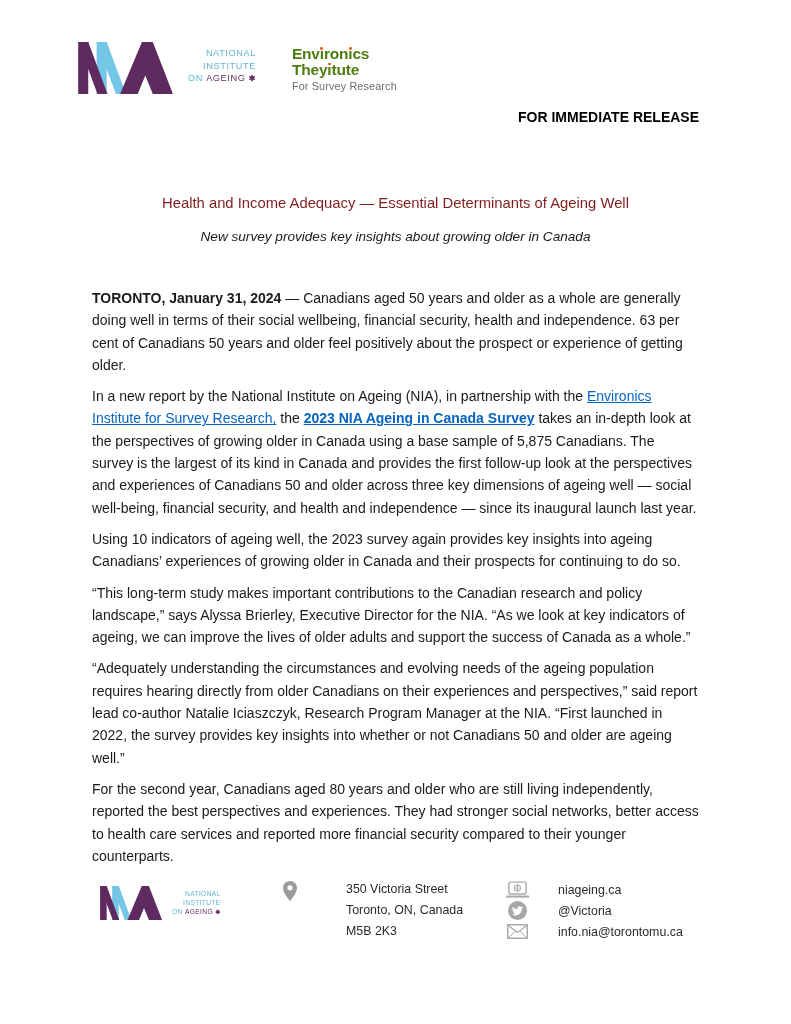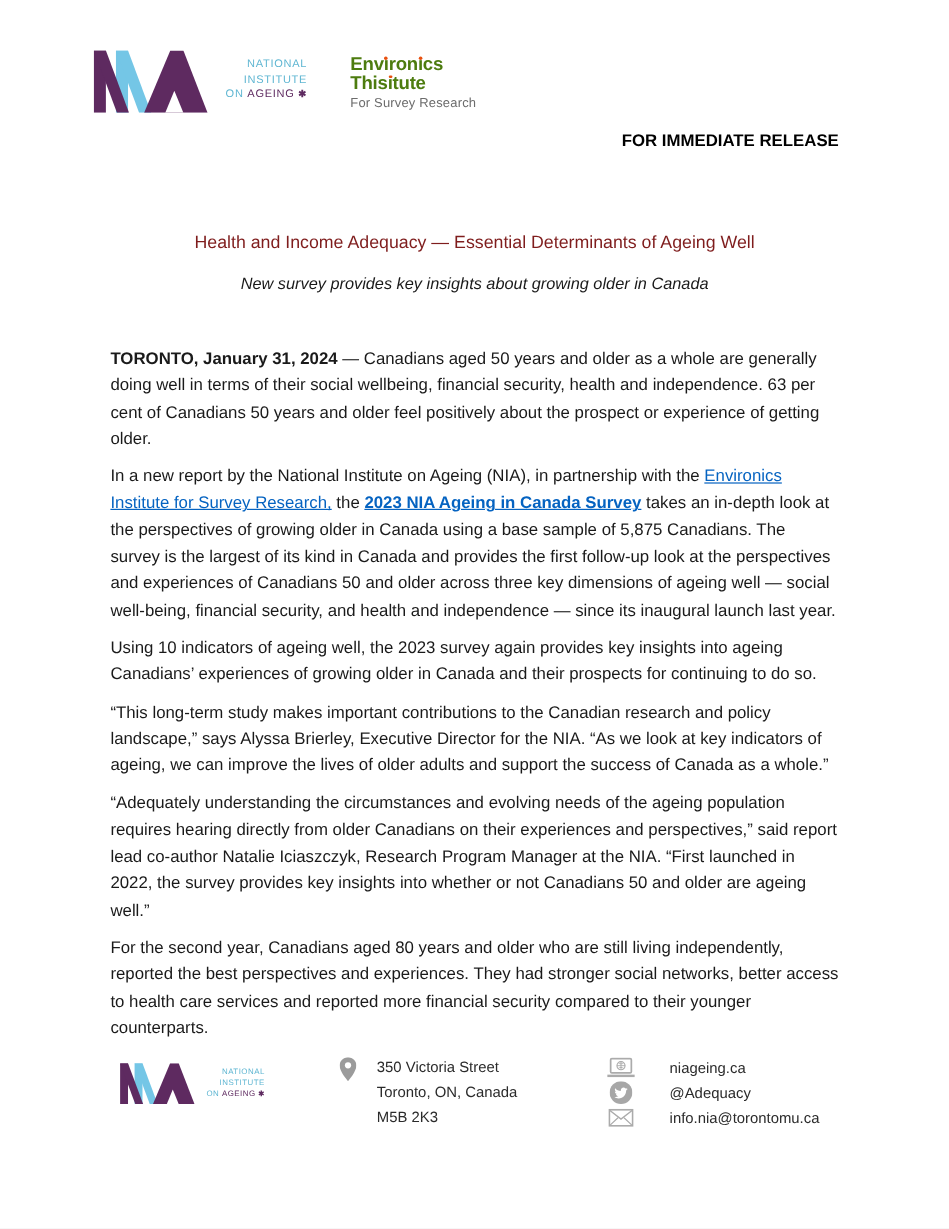--- a/index.html
+++ b/index.html
@@ -113,21 +113,21 @@
   .nia-mark-sm { width: 66px; height: 34px; display: block; }
   .f-logo .nia-text {
     margin-left: 6px;
     margin-top: 3px;
     font-size: 6.6px;
     line-height: 9px;
     letter-spacing: 0.4px;
   }
   .f-logo .leaf { font-size: 6px; }
 
-  .f-address { width: 222px; display: flex; align-items: flex-start; }
+  .f-address { width: 222px; display: flex; align-items: flex-start; gap: 32px; }
   .pin-icon { width: 14px; height: 20px; margin-top: 2px; }
   .f-address .lines { margin-left: 17px; font-size: 12.4px; line-height: 21px; color: #2b2b2b; }
 
   .f-contacts { font-size: 12.4px; color: #2b2b2b; }
   .c-row { display: flex; align-items: center; height: 21px; gap: 12px; }
   .c-icon { width: 24px; display: flex; justify-content: center; }
   .c-row span.c-text { margin-left: 17px; }
 </style>
 </head>
 <body>
@@ -147,21 +147,21 @@
         </svg>
         <div class="nia-text">
           <div>NATIONAL</div>
           <div>INSTITUTE</div>
           <div><span>ON</span>&nbsp;<span class="ageing">AGEING</span>&nbsp;<span class="leaf">✱</span></div>
         </div>
       </div>
 
       <div class="env-logo">
         <div class="env-word"><span>Env</span><span class="odot">ı</span><span>ron</span><span class="odot">ı</span><span>cs</span></div>
-        <div class="env-word"><span>This</span><span class="odot">ı</span><span>tute</span></div>
+        <div class="env-word"><span>They</span><span class="odot">ı</span><span>tute</span></div>
         <div class="env-tagline">For Survey Research</div>
       </div>
     </div>
 
     <div class="release-block">
       <div class="for-immediate">FOR IMMEDIATE RELEASE</div>
     </div>
 
     <h1 class="title">Health and Income Adequacy — Essential Determinants of Ageing Well</h1>
     <div class="subtitle">New survey provides key insights about growing older in Canada</div>
@@ -217,21 +217,21 @@
           </span>
           <span class="c-text">niageing.ca</span>
         </div>
         <div class="c-row">
           <span class="c-icon">
             <svg width="19" height="19" viewBox="0 0 19 19" aria-hidden="true">
               <circle cx="9.5" cy="9.5" r="9.5" fill="#A7A7A7"></circle>
               <path fill="#ffffff" d="M15 6.3c-.4.2-.8.3-1.3.4.5-.3.8-.7 1-1.2-.4.3-.9.5-1.4.6a2.3 2.3 0 0 0-4 1.6l.1.5c-1.9-.1-3.6-1-4.7-2.4-.2.3-.3.7-.3 1.1 0 .8.4 1.5 1 1.9-.4 0-.7-.1-1-.3 0 1.1.8 2 1.8 2.2-.2.1-.4.1-.6.1h-.4c.3.9 1.1 1.6 2.1 1.6-.8.6-1.8 1-2.8 1h-.5c1 .6 2.2 1 3.4 1 4.1 0 6.4-3.4 6.4-6.4v-.3c.5-.3.9-.7 1.2-1.2z"></path>
             </svg>
           </span>
-          <span class="c-text">@Adequacy</span>
+          <span class="c-text">@Victoria</span>
         </div>
         <div class="c-row">
           <span class="c-icon">
             <svg width="21" height="15" viewBox="0 0 21 15" aria-hidden="true">
               <rect x="0.75" y="0.75" width="19.5" height="13.5" fill="none" stroke="#ABABAB" stroke-width="1.5"></rect>
               <path d="M1 1.2l9.5 7.3L20 1.2" fill="none" stroke="#ABABAB" stroke-width="1.2"></path>
               <path d="M1.2 13.8L8 7.5 M19.8 13.8L13 7.5" stroke="#ABABAB" stroke-width="1" fill="none"></path>
             </svg>
           </span>
           <span class="c-text">info.nia@torontomu.ca</span>

